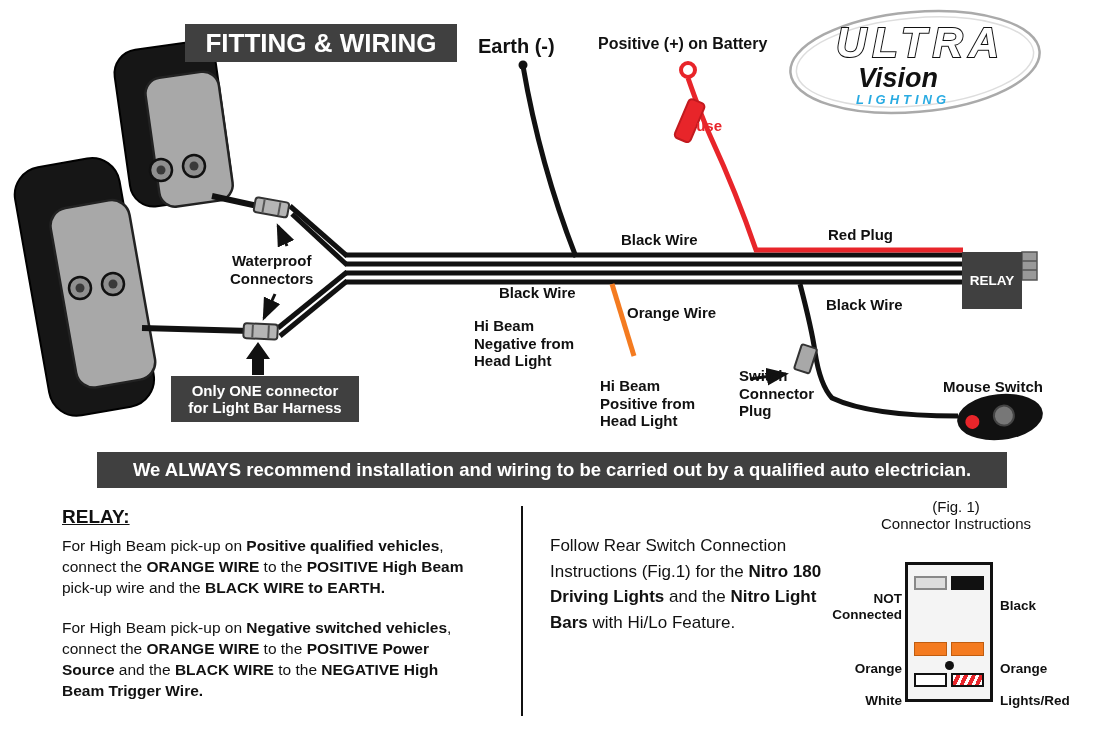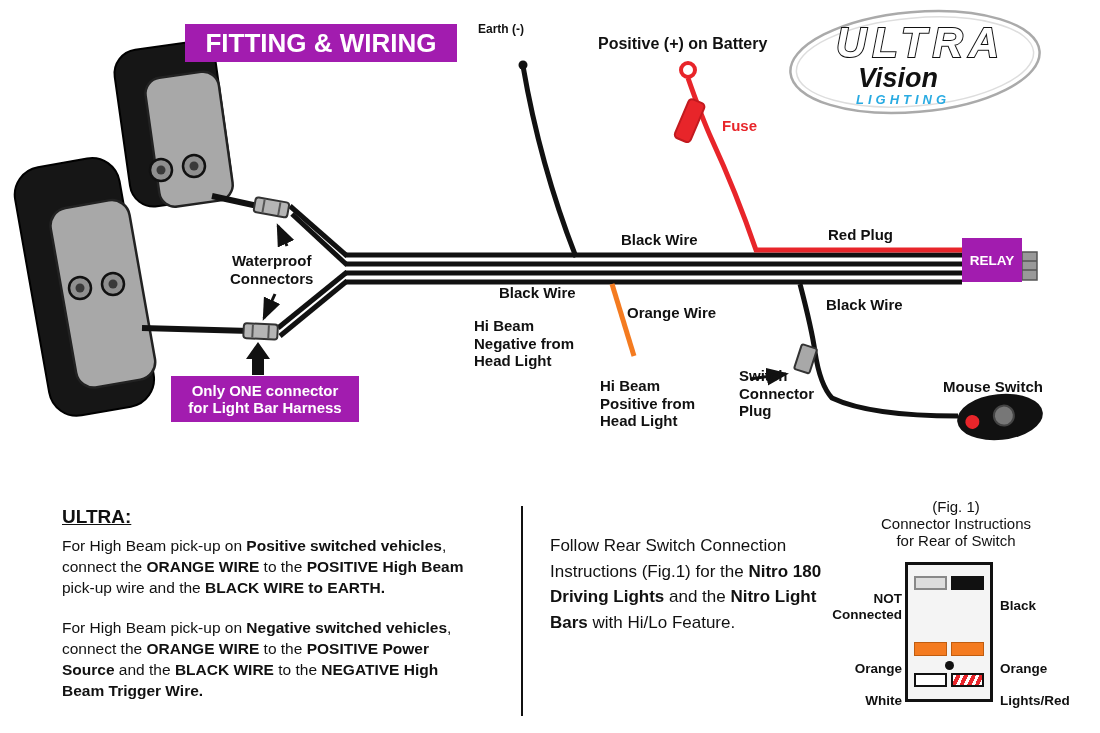--- a/index.html
+++ b/index.html
@@ -1,21 +1,21 @@
 <!DOCTYPE html>
 <html><head>
 <meta charset="utf-8">
 <style>
   html,body{margin:0;padding:0;background:#fff;}
   #page{position:relative;width:1100px;height:733px;background:#fff;overflow:hidden;
         font-family:"Liberation Sans",sans-serif;color:#111;}
   #diagram-svg{position:absolute;left:0;top:0;}
   .label{position:absolute;font-weight:bold;font-size:15px;line-height:1.18;
          white-space:pre-line;color:#111;}
-  .blackbox{position:absolute;background:#a21caf;color:#fff;display:flex;
+  .blackbox{position:absolute;background:#404040;color:#fff;display:flex;
             align-items:center;justify-content:center;text-align:center;font-weight:bold;}
   .red-text{color:#e8252a;}
   .note-p{position:absolute;font-size:15.5px;line-height:1.36;width:412px;}
   .note-p .b{font-weight:bold;}
   #note-heading{position:absolute;font-size:19px;font-weight:bold;text-decoration:underline;}
   #follow-block{position:absolute;left:550px;top:533px;width:272px;font-size:17px;line-height:1.5;}
   #follow-block .b{font-weight:bold;}
   #divider{position:absolute;left:521px;top:506px;width:2px;height:210px;background:#111;}
   .fig-title{position:absolute;left:840px;width:232px;text-align:center;font-weight:normal;font-size:15px;}
   #fig-switch{position:absolute;left:905px;top:562px;width:88px;height:140px;
@@ -120,23 +120,23 @@
       <ellipse cx="915" cy="62" rx="125" ry="50" fill="none" stroke="#aaa" stroke-width="2.5" transform="rotate(-5 915 62)"></ellipse>
       <ellipse cx="915" cy="62" rx="119" ry="44" fill="none" stroke="#ddd" stroke-width="1.5" transform="rotate(-5 915 62)"></ellipse>
       <text x="836" y="57" font-family="Liberation Sans, sans-serif" font-size="42" font-style="italic" font-weight="bold" letter-spacing="6" fill="#fff" stroke="#111" stroke-width="2" paint-order="stroke">ULTRA</text>
       <text x="858" y="87" font-family="Liberation Sans, sans-serif" font-size="27" font-style="italic" font-weight="bold" fill="#111">Vision</text>
       <text x="856" y="104" font-family="Liberation Sans, sans-serif" font-size="13" font-style="italic" font-weight="bold" letter-spacing="4" fill="#29abe2">LIGHTING</text>
     </g>
   </svg>
 
   <div class="blackbox" style="left:185px;top:24px;width:272px;height:38px;font-size:26px;">FITTING &amp; WIRING</div>
 
-  <div class="label" style="left:478px;top:22px;font-size:12px;text-align:center;">Earth (-)</div>
+  <div class="label" style="left:478px;top:35px;font-size:20px;text-align:center;">Earth (-)</div>
   <div class="label" style="left:598px;top:35px;font-size:16px;">Positive (+) on Battery</div>
-  <div class="label red-text" style="left:722px;top:117px;">Fuse</div>
+  <div class="label red-text" style="left:687px;top:117px;">Fuse</div>
 
   <div class="label" style="left:621px;top:231px;">Black Wire</div>
   <div class="label" style="left:828px;top:226px;">Red Plug</div>
   <div class="label" style="left:499px;top:284px;">Black Wire</div>
   <div class="label" style="left:627px;top:304px;">Orange Wire</div>
   <div class="label" style="left:826px;top:296px;">Black Wire</div>
 
   <div class="label" style="left:230px;top:252px;text-align:center;">Waterproof
 Connectors</div>
   <div class="blackbox" style="left:171px;top:376px;width:188px;height:46px;font-size:15px;white-space:pre-line;">Only ONE connector
@@ -144,34 +144,34 @@
   <div class="label" style="left:474px;top:317px;">Hi Beam
 Negative from
 Head Light</div>
   <div class="label" style="left:600px;top:377px;">Hi Beam
 Positive from
 Head Light</div>
   <div class="label" style="left:739px;top:367px;">Switch
 Connector
 Plug</div>
   <div class="label" style="left:943px;top:378px;">Mouse Switch</div>
-  <div class="blackbox" style="left:962px;top:238px;width:60px;height:44px;font-size:13.5px;">RELAY</div>
+  <div class="blackbox" style="left:962px;top:252px;width:60px;height:57px;font-size:13.5px;">RELAY</div>
 
+  <div class="blackbox" style="left:97px;top:452px;width:910px;height:36px;font-size:18.5px;white-space:nowrap;">We ALWAYS recommend installation and wiring to be carried out by a qualified auto electrician.</div>
 
-  <div id="note-heading" style="left:62px;top:506px;">ULTRA:</div>
-  <div class="note-p" style="left:62px;top:535px;"><span>For High Beam pick-up on </span><span class="b">Positive switched vehicles</span><span>, connect the </span><span class="b">ORANGE WIRE</span><span> to the </span><span class="b">POSITIVE High Beam</span><span> pick-up wire and the </span><span class="b">BLACK WIRE to EARTH.</span></div>
+  <div id="note-heading" style="left:62px;top:506px;">RELAY:</div>
+  <div class="note-p" style="left:62px;top:535px;"><span>For High Beam pick-up on </span><span class="b">Positive qualified vehicles</span><span>, connect the </span><span class="b">ORANGE WIRE</span><span> to the </span><span class="b">POSITIVE High Beam</span><span> pick-up wire and the </span><span class="b">BLACK WIRE to EARTH.</span></div>
   <div class="note-p" style="left:62px;top:617px;"><span>For High Beam pick-up on </span><span class="b">Negative switched vehicles</span><span>, connect the </span><span class="b">ORANGE WIRE</span><span> to the </span><span class="b">POSITIVE Power Source</span><span> and the </span><span class="b">BLACK WIRE</span><span> to the </span><span class="b">NEGATIVE High Beam Trigger Wire.</span></div>
 
   <div id="divider"></div>
 
   <div id="follow-block"><span>Follow Rear Switch Connection Instructions (Fig.1) for the </span><span class="b">Nitro 180 Driving Lights</span><span> and the </span><span class="b">Nitro Light Bars</span><span> with Hi/Lo Feature.</span></div>
 
   <div class="fig-title" style="top:498px;">(Fig. 1)</div>
   <div class="fig-title" style="top:515px;">Connector Instructions</div>
-  <div class="fig-title" style="top:532px;">for Rear of Switch</div>
 
   <div id="fig-switch">
     <div class="sbar" style="left:6px;top:11px;background:#ddd;border:2px solid #888;"></div>
     <div class="sbar" style="left:43px;top:11px;background:#111;"></div>
     <div class="sbar" style="left:6px;top:77px;background:#f47b20;border:1px solid #c05d10;"></div>
     <div class="sbar" style="left:43px;top:77px;background:#f47b20;border:1px solid #c05d10;"></div>
     <div style="position:absolute;left:37px;top:96px;width:9px;height:9px;border-radius:50%;background:#111;"></div>
     <div class="sbar" style="left:6px;top:108px;background:#fff;border:2px solid #111;"></div>
     <div class="sbar" style="left:43px;top:108px;border:2px solid #111;background:repeating-linear-gradient(115deg,#fff 0 3px,#e8252a 3px 7px);"></div>
   </div>

